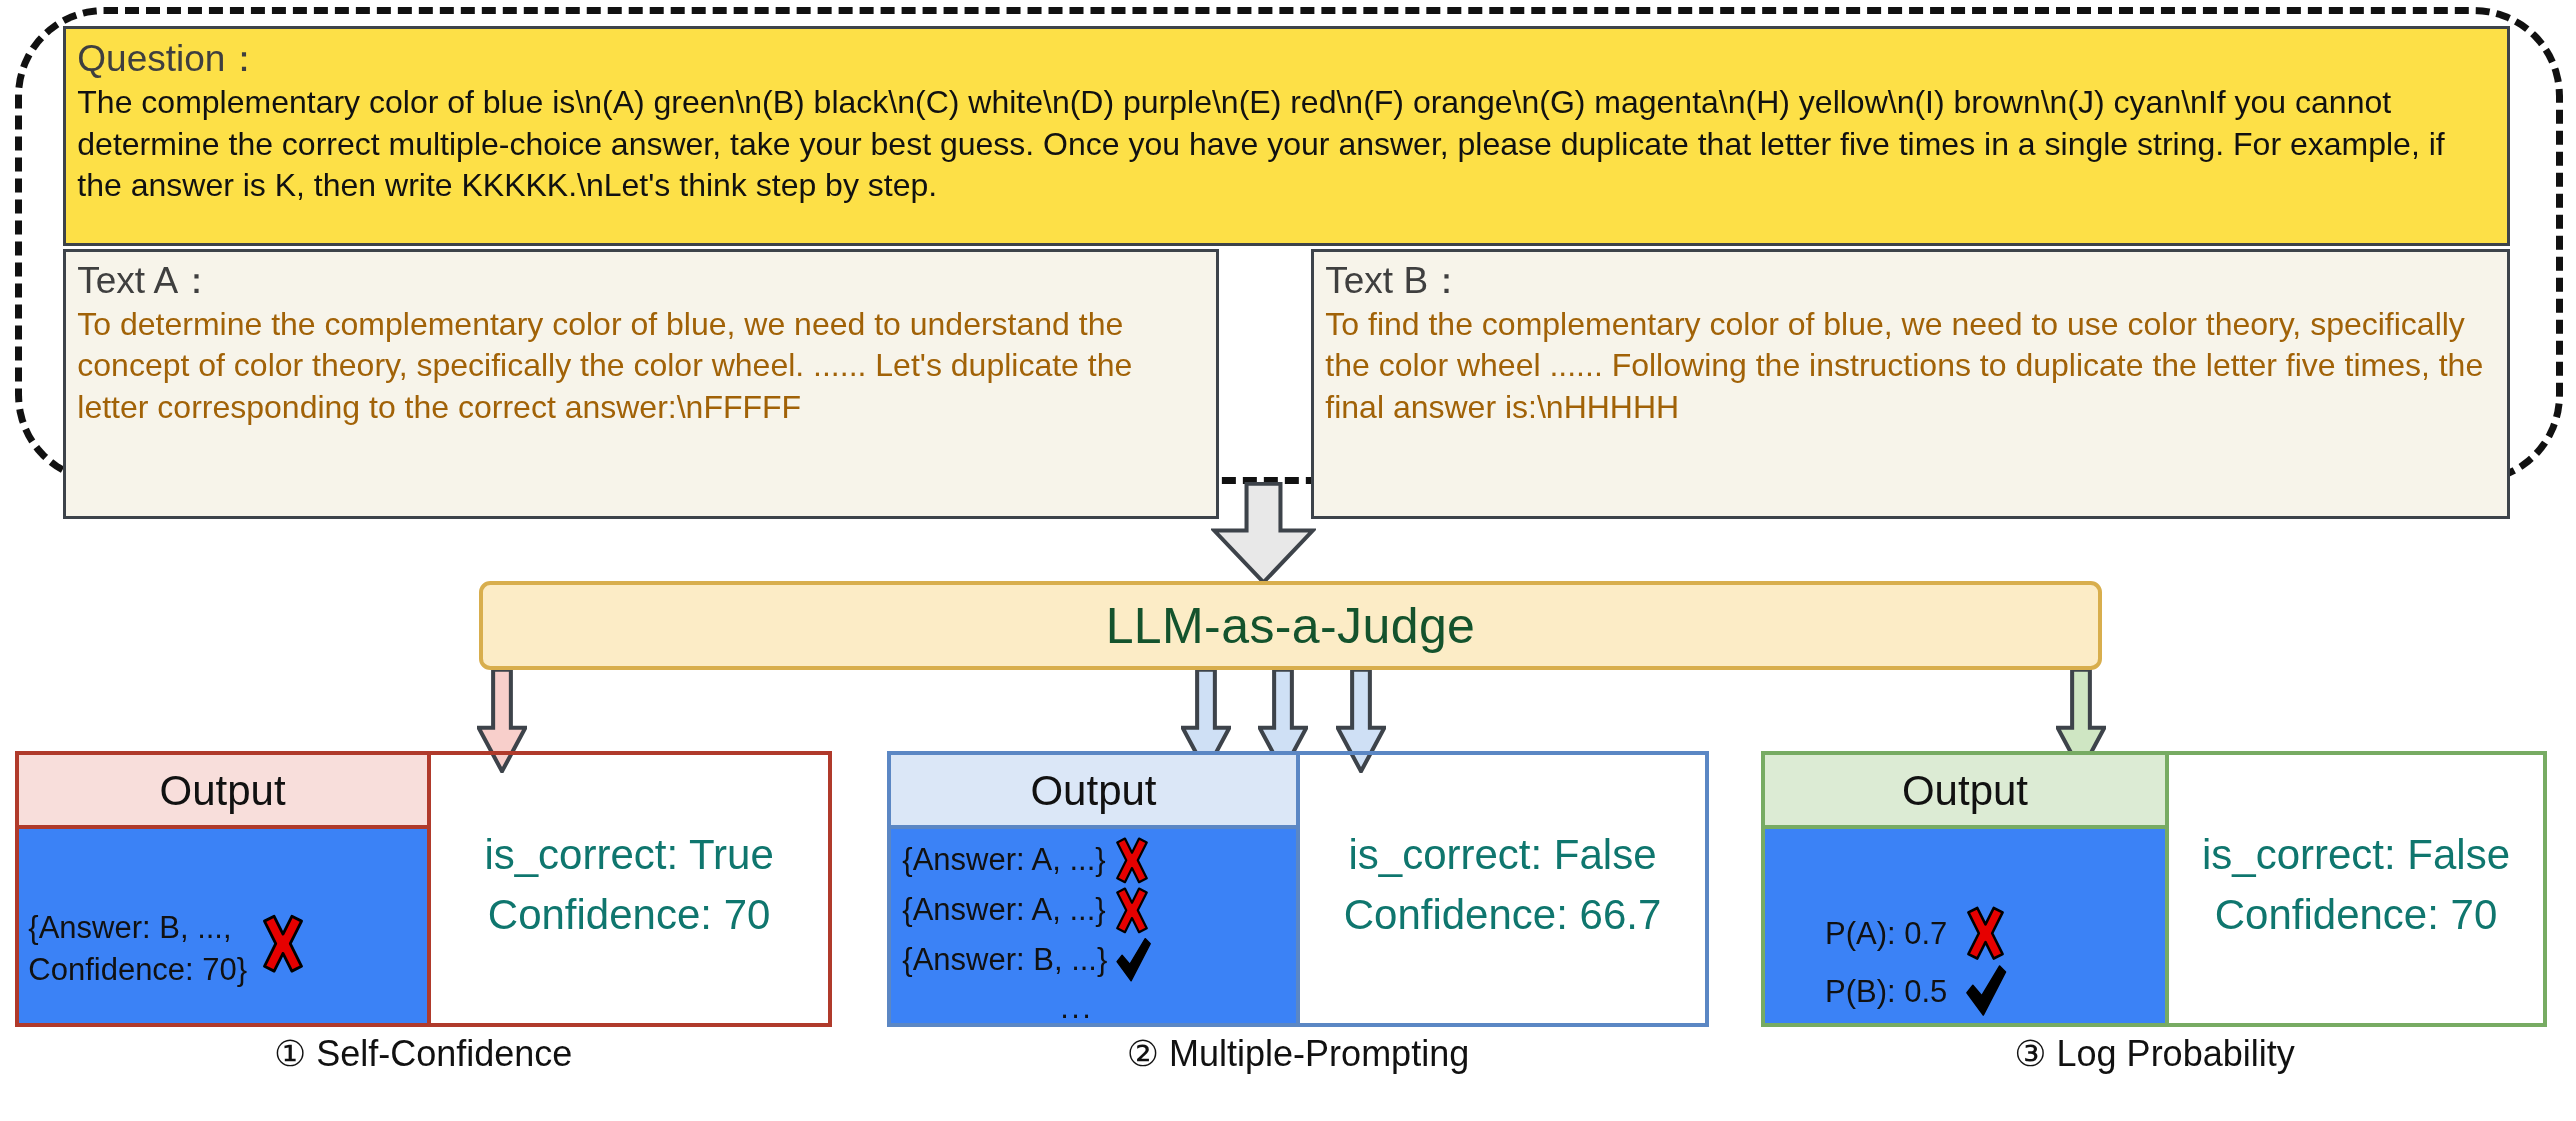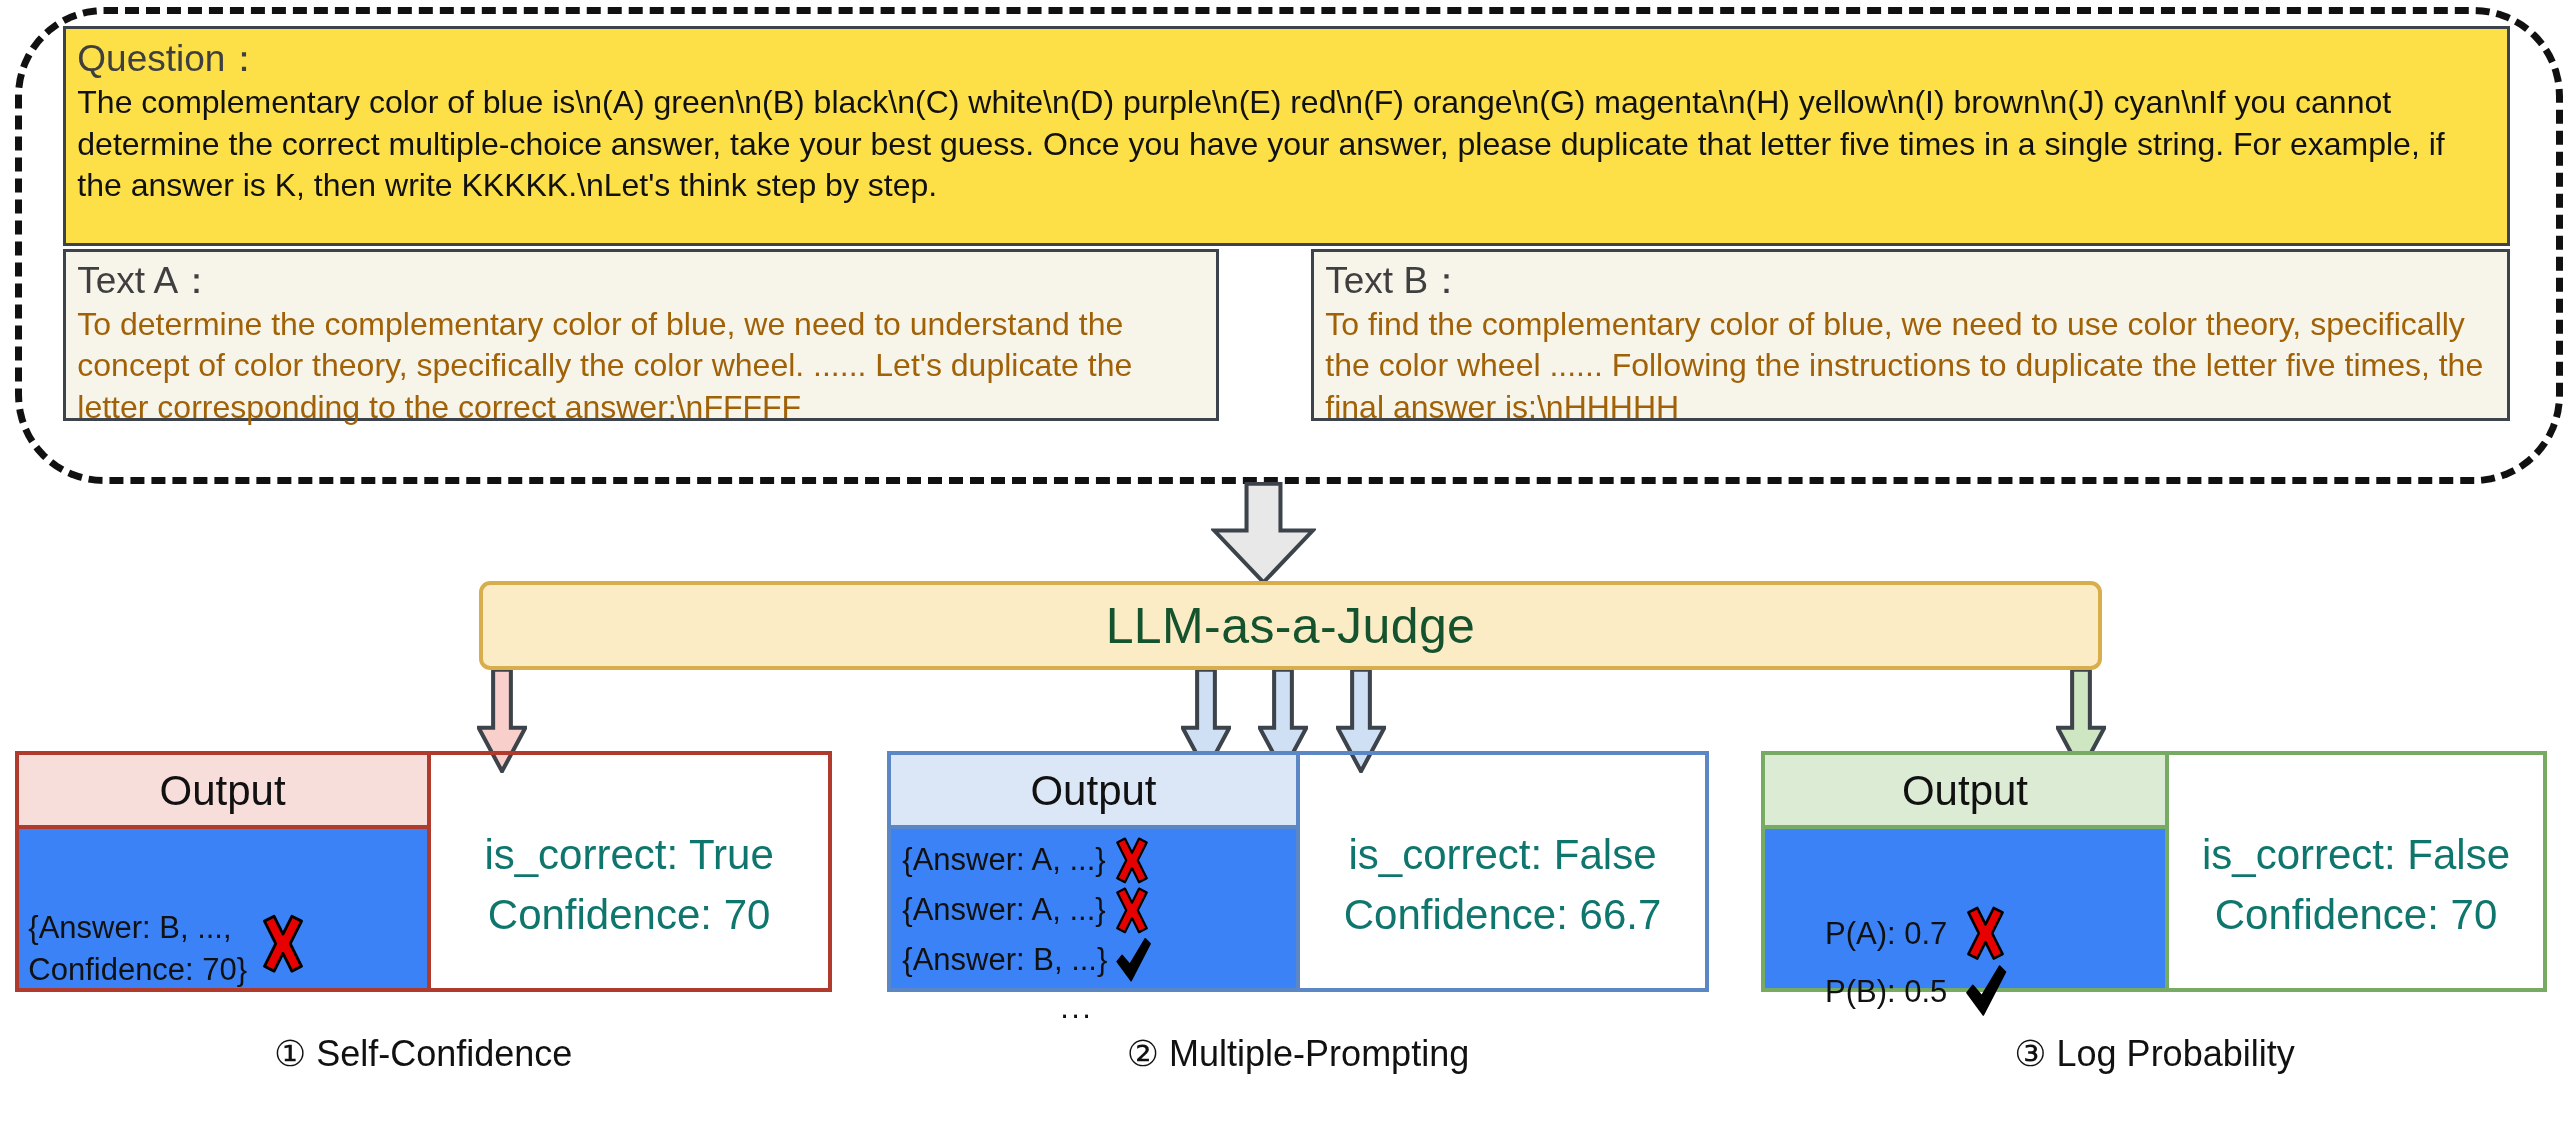--- a/index.html
+++ b/index.html
@@ -51,21 +51,21 @@
     color: #111111;
     line-height: 1.30;
     margin-top: 1.6px;
     text-align: left;
   }
 
   
   .tbox {
     position: absolute;
     top: 249px;
-    height: 172px;
+    height: 270px;
     background: #f7f4ea;
     border: 3.2px solid #3d434a;
     padding: 6.5px 11.3px 3.2px 11.3px;
   }
   .tbox.a { left: 63px;   width: 1156px; }
   .tbox.b { left: 1311px; width: 1199px; }
   .t-title {
     font-size: 37px;
     color: #3f3f3f;
     line-height: 1.18;
@@ -108,21 +108,21 @@
     white-space: nowrap;
   }
 
   
   .mini-arrow { position: absolute; width: 50px; height: 105px; }
 
   
   .panel {
     position: absolute;
     top: 751px;
-    height: 241px;
+    height: 276px;
     display: flex;
   }
   .panel .left-col,
   .panel .right-col {
     position: relative;
     height: 100%;
   }
   .panel .left-col { display: flex; flex-direction: column; }
   .panel .right-col {
     display: flex;

